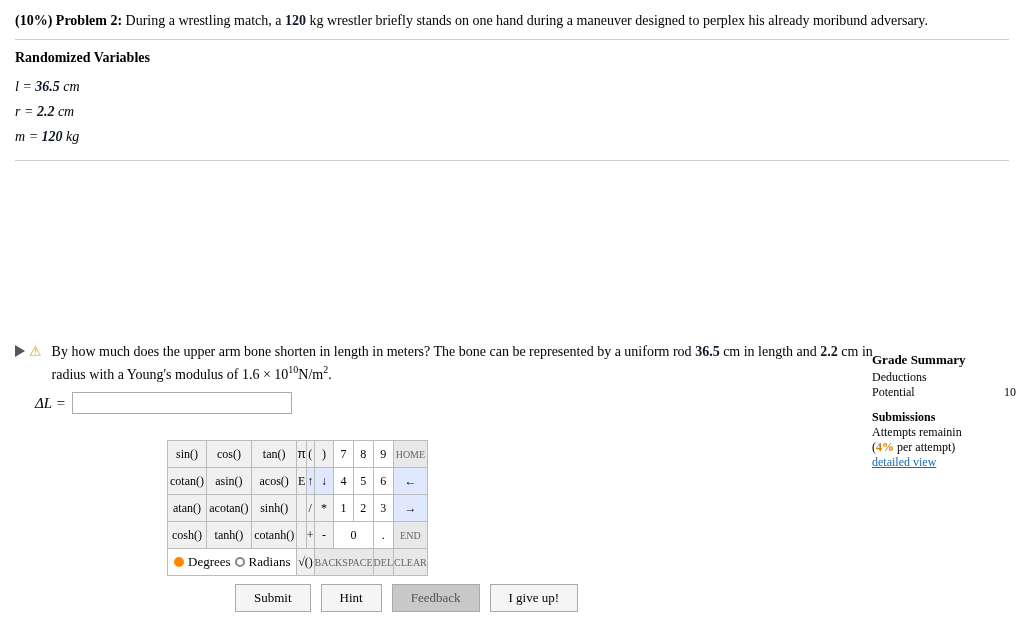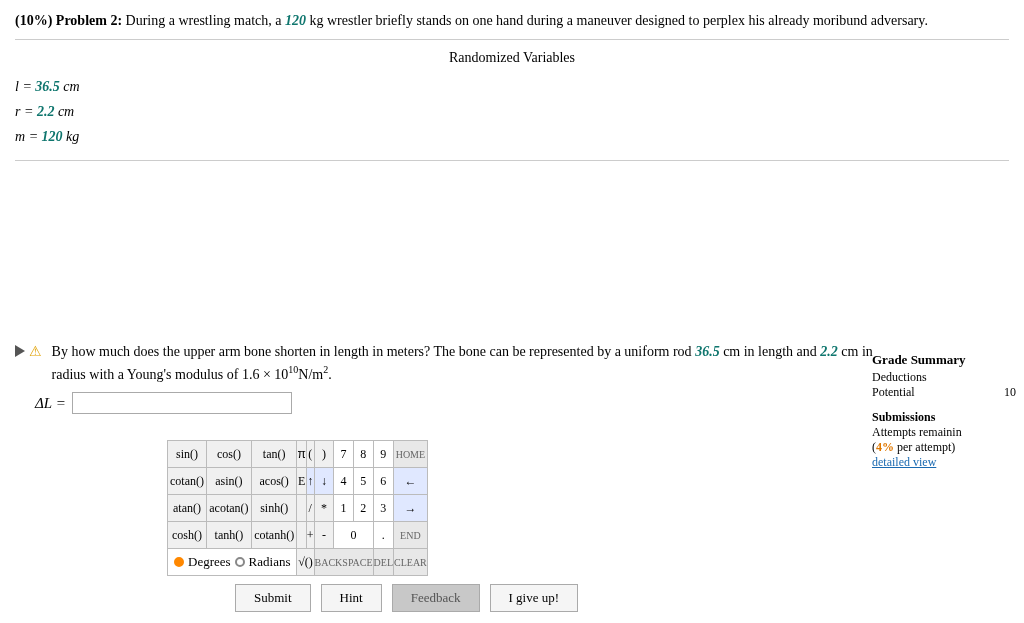--- a/index.html
+++ b/index.html
@@ -20,33 +20,32 @@
 
     .problem-header {
       font-size: 14px;
       line-height: 1.5;
       margin-bottom: 10px;
       border-bottom: 1px solid #ccc;
       padding-bottom: 8px;
     }
 
     .problem-header .bold { font-weight: bold; }
-    .red-val { color: #0f766e; font-style: italic; font-weight: bold; }
+    .red-val { color: #0f172a; font-weight: bold; }
 
     .randomized-section {
       margin-bottom: 12px;
       border-bottom: 1px solid #ccc;
       padding-bottom: 10px;
     }
 
     .randomized-title {
-      font-weight: normal;
+      font-weight: bold;
       font-size: 14px;
       margin-bottom: 8px;
-      text-align: center;
     }
 
     .var-line {
       font-size: 14px;
       line-height: 1.8;
       font-style: italic;
     }
 
     .var-line .varname { font-style: italic; }
 

